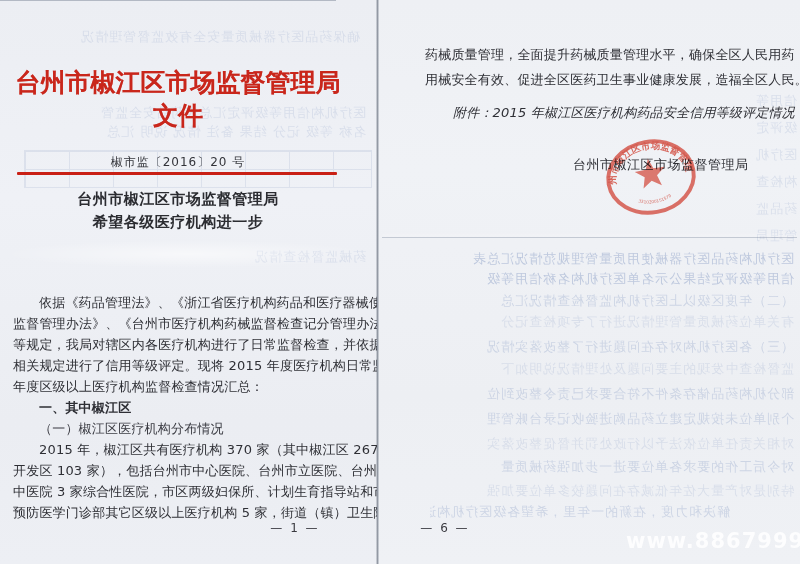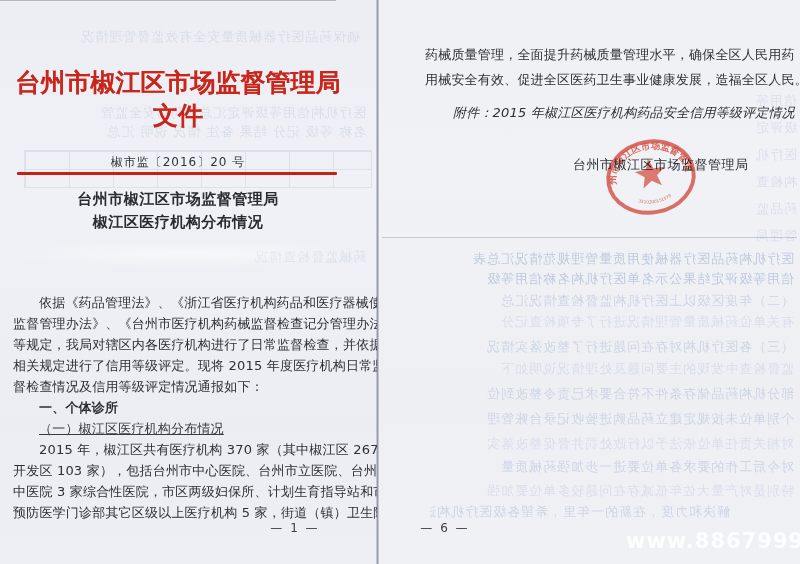--- a/index.html
+++ b/index.html
@@ -26,21 +26,21 @@
     letter-spacing:0px; text-shadow:0 0 .5px rgba(201,38,27,.6);
   }
   .doc-number{top:154px; font-size:12px; color:#33343a; letter-spacing:1px;}
   .red-rule{position:absolute; left:17px; top:172px; width:320px; height:3px;
     background:#c92015; border-radius:1px;}
   .doc-title{top:188px; font-size:15px; font-weight:bold; line-height:23px;
     color:#2b2c31; letter-spacing:.5px;}
   .bodyline{font-size:13px; line-height:20px; color:#2e2f35; letter-spacing:.2px;}
   .indent{padding-left:26px;}
   .bold{font-weight:bold;}
-  .kaiti{font-style:normal; color:#3a3b42;text-decoration:underline;}
+  .kaiti{font-style:normal; color:#3a3b42;}
   .footer{font-size:12px; color:#3a3a40; letter-spacing:2px; text-align:center;}
   
   .rp-line{font-size:13px; line-height:25px; color:#2e2f35; letter-spacing:.2px;}
   .sig{font-size:13px; color:#2e2f35; letter-spacing:.5px;}
   
   #seal{position:absolute; left:595px; top:130px; width:112px; height:94px;
     transform:rotate(-10deg); opacity:.85; mix-blend-mode:multiply;}
   
   .bleed{position:absolute; white-space:nowrap; overflow:hidden;
     transform:scaleX(-1); color:#8fa2c8; opacity:.34;
@@ -77,31 +77,31 @@
     <div class="crease-soft" style="left:0; top:240px; width:377px; height:28px;"></div>
 
     <div class="center-wrap red-header">台州市椒江区市场监督管理局文件</div>
 
     <div class="center-wrap doc-number">椒市监〔2016〕20 号</div>
 
     <div class="red-rule"></div>
 
     <div class="center-wrap doc-title">
       <div>台州市椒江区市场监督管理局</div>
-      <div>椒江区医疗机构分布情况</div>
+      <div>希望各级医疗机构进一步</div>
     </div>
 
 
     <div class="abs bodyline indent" style="left:13px; top:293px;">依据《药品管理法》、《浙江省医疗机构药品和医疗器械使用</div>
     <div class="abs bodyline" style="left:13px; top:314px;">监督管理办法》、《台州市医疗机构药械监督检查记分管理办法》</div>
     <div class="abs bodyline" style="left:13px; top:335px;">等规定，我局对辖区内各医疗机构进行了日常监督检查，并依据</div>
     <div class="abs bodyline" style="left:13px; top:356px;">相关规定进行了信用等级评定。现将 2015 年度医疗机构日常监</div>
-    <div class="abs bodyline" style="left:13px; top:377px;">督检查情况及信用等级评定情况通报如下：</div>
+    <div class="abs bodyline" style="left:13px; top:377px;">年度区级以上医疗机构监督检查情况汇总：</div>
 
-    <div class="abs bodyline bold indent" style="left:13px; top:398px;">一、个体诊所</div>
+    <div class="abs bodyline bold indent" style="left:13px; top:398px;">一、其中椒江区</div>
     <div class="abs bodyline kaiti indent" style="left:13px; top:419px;">（一）椒江区医疗机构分布情况</div>
 
     <div class="abs bodyline indent" style="left:13px; top:440px;">2015 年，椒江区共有医疗机构 370 家（其中椒江区 267 家，</div>
     <div class="abs bodyline" style="left:13px; top:461px;">开发区 103 家），包括台州市中心医院、台州市立医院、台州市</div>
     <div class="abs bodyline" style="left:13px; top:482px;">中医院 3 家综合性医院，市区两级妇保所、计划生育指导站和市</div>
     <div class="abs bodyline" style="left:13px; top:503px;">预防医学门诊部其它区级以上医疗机构 5 家，街道（镇）卫生院</div>
 
     <div class="abs footer" style="left:245px; top:521px; width:100px;">— 1 —</div>
   </div>
 

